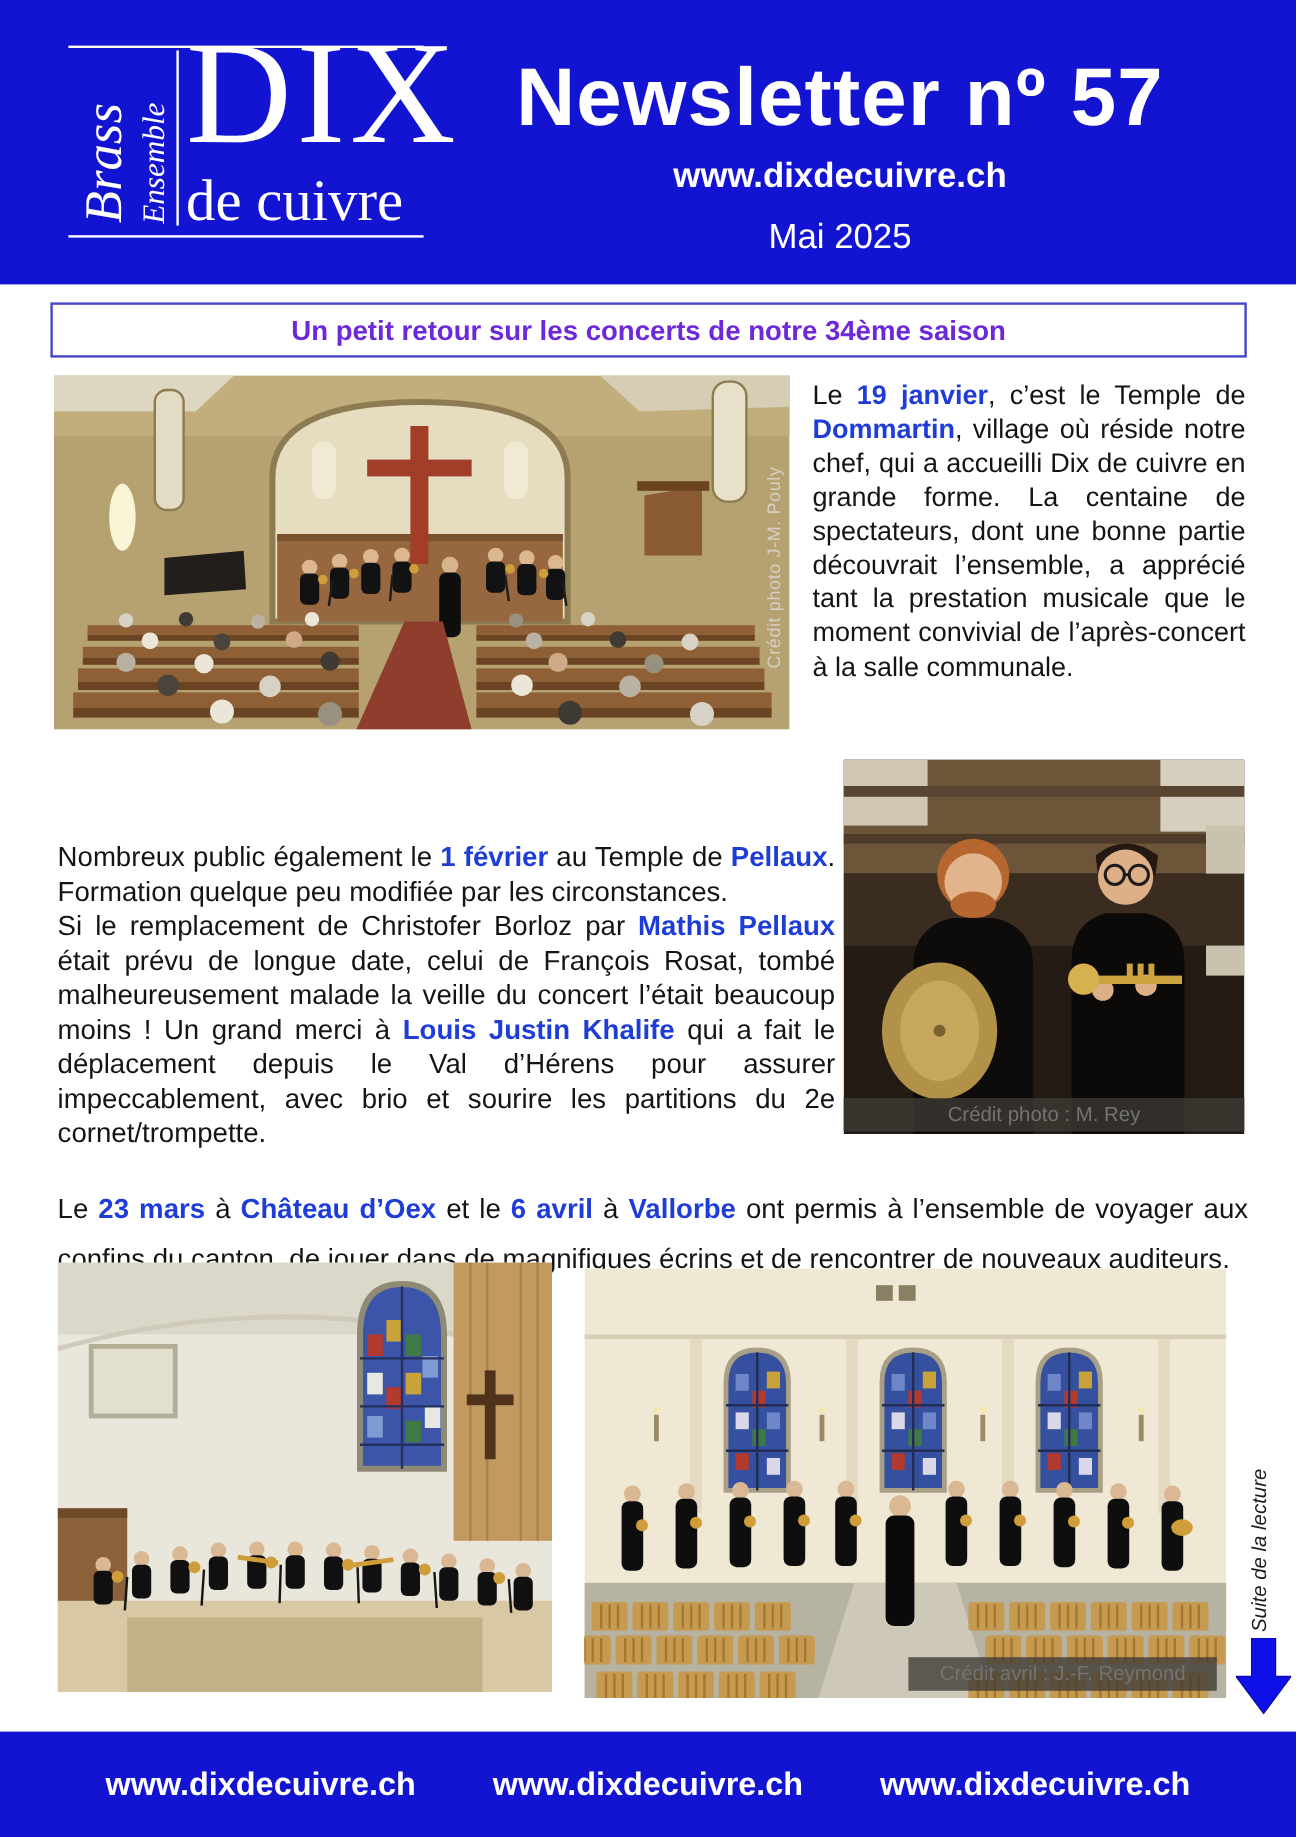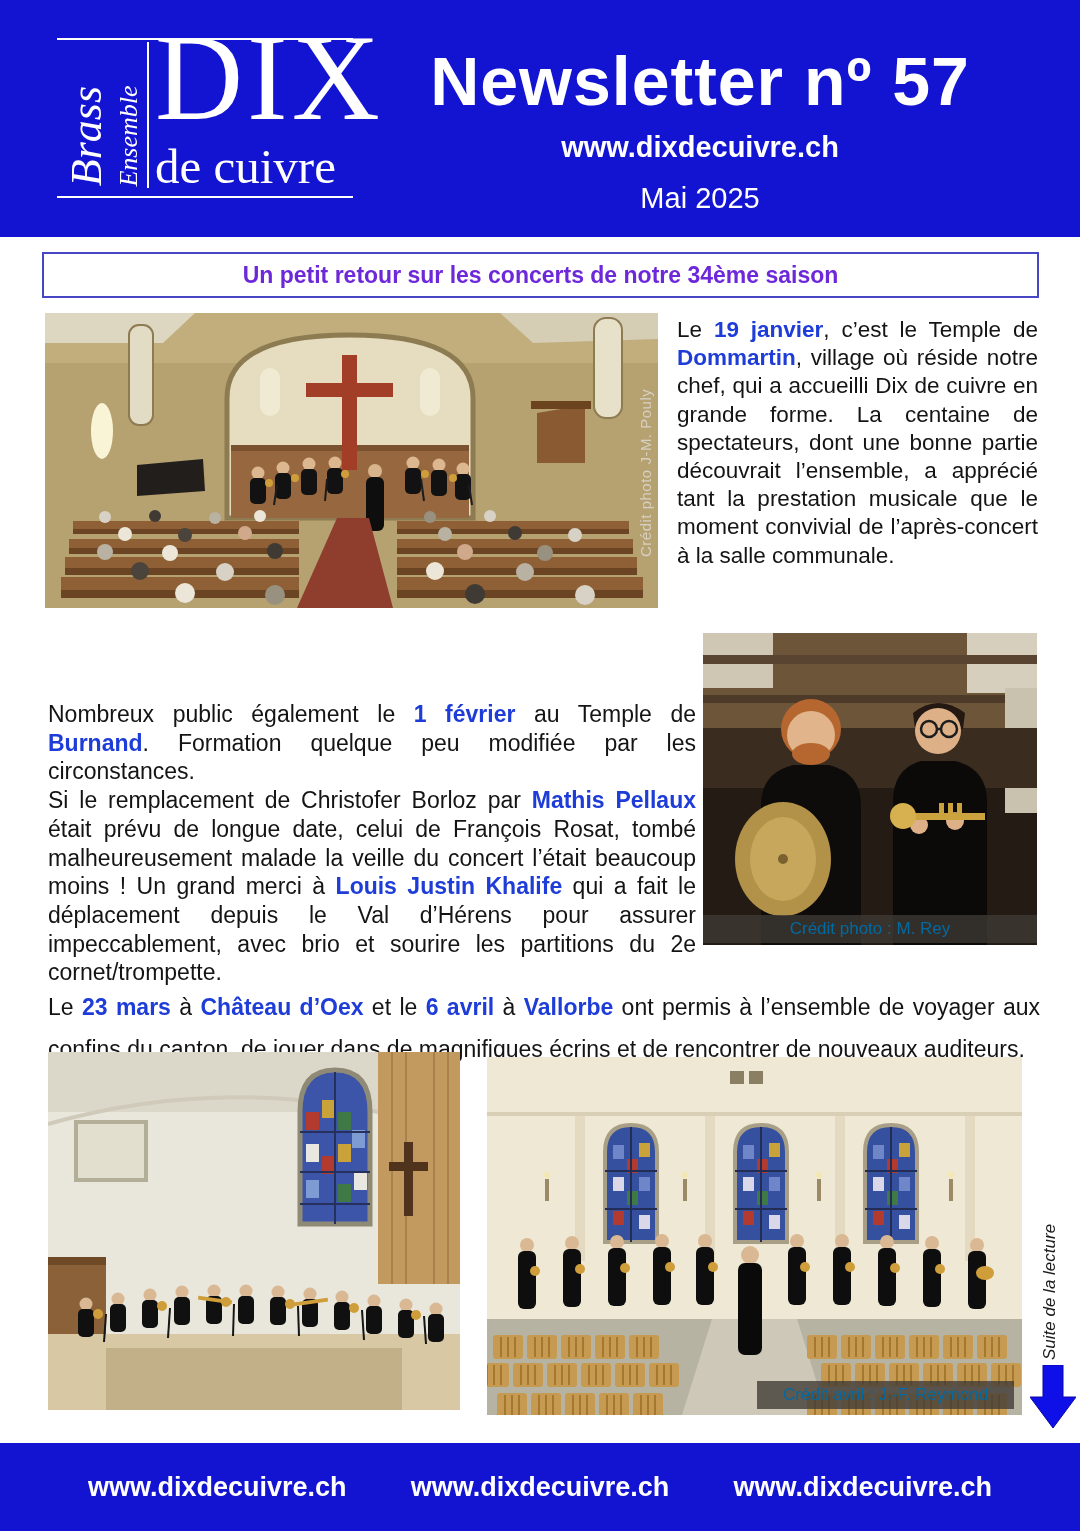--- a/index.html
+++ b/index.html
@@ -36,21 +36,21 @@
   
   .photo{position:absolute;margin:0;padding:0;}
   .photo svg{display:block;}
   .photo1{left:45px;top:313px;width:613px;height:295px;}
   .photo2{left:703px;top:633px;width:334px;height:312px;}
   .photo3{left:48px;top:1052px;width:412px;height:464px;}
   .photo4{left:487px;top:1057px;width:535px;height:358px;}
   .vcredit{position:absolute;right:4px;top:14px;height:230px;writing-mode:vertical-rl;
            transform:rotate(180deg);color:#d6d0c2;font-size:15px;letter-spacing:.5px;}
   .hcredit{position:absolute;bottom:0;height:28px;line-height:28px;background:rgba(62,58,52,.78);
-           color:#0369a1;font-size:17px;text-align:center;margin-top:39px;}
+           color:#737373;font-size:17px;text-align:center;margin-top:39px;}
   .photo2 .hcredit{left:0;right:0;bottom:2px;}
   .photo3 .hcredit{right:0;width:66%;bottom:4px;}
   .photo4 .hcredit{right:8px;width:48%;bottom:6px;}
 
   
   .body{position:absolute;color:#141414;text-align:justify;}
   .para1{left:677px;top:316px;width:361px;font-size:22.5px;line-height:28.2px;}
   .para2{left:48px;top:700px;width:648px;font-size:23px;line-height:28.7px;}
   .para2 p{margin:0;}
   .para3{left:48px;top:986px;width:992px;font-size:23px;line-height:42px;}
@@ -227,21 +227,21 @@
       <rect x="200" y="180" width="82" height="7" fill="#caa23e"></rect>
       <circle cx="200" cy="183" r="13" fill="#d7b050"></circle>
       <rect x="236" y="170" width="5" height="12" fill="#caa23e"></rect>
       <rect x="245" y="170" width="5" height="12" fill="#caa23e"></rect>
       <rect x="254" y="170" width="5" height="12" fill="#caa23e"></rect>
     </svg>
     <div class="hcredit">Crédit photo : M. Rey</div>
   </figure>
 
   <div class="body para2">
-    <p><span>Nombreux public également le </span><span class="hl">1 février</span><span> au Temple de </span><span class="hl">Burnand</span><span>. Formation quelque peu modifiée par les circonstances.</span></p>
+    <p><span>Nombreux public également le </span><span class="hl">1 février</span><span> au Temple de </span><span class="hl">Pellaux</span><span>. Formation quelque peu modifiée par les circonstances.</span></p>
     <p><span>Si le remplacement de Christofer Borloz par </span><span class="hl">Mathis Pellaux</span><span> était prévu de longue date, celui de François Rosat, tombé malheureusement malade la veille du concert l’était beaucoup moins ! Un grand merci à </span><span class="hl">Louis Justin Khalife</span><span> qui a fait le déplacement depuis le Val d’Hérens pour assurer impeccablement, avec brio et sourire les partitions du 2e cornet/trompette.</span></p>
   </div>
 
   <p class="body para3"><span>Le </span><span class="hl">23 mars</span><span> à </span><span class="hl">Château d’Oex</span><span> et le </span><span class="hl">6 avril</span><span> à </span><span class="hl">Vallorbe</span><span> ont permis à l’ensemble de voyager aux confins du canton, de jouer dans de magnifiques écrins et de rencontrer de nouveaux auditeurs.</span></p>
 
   <figure class="photo photo3">
     <svg viewBox="0 0 412 358" width="412" height="358" preserveAspectRatio="none">
       <rect width="412" height="358" fill="#e9e6db"></rect>
       <rect width="412" height="60" fill="#dcd8c9"></rect>
       <path d="M0,72 Q206,14 412,82" stroke="#cfcaba" stroke-width="4" fill="none"></path>

